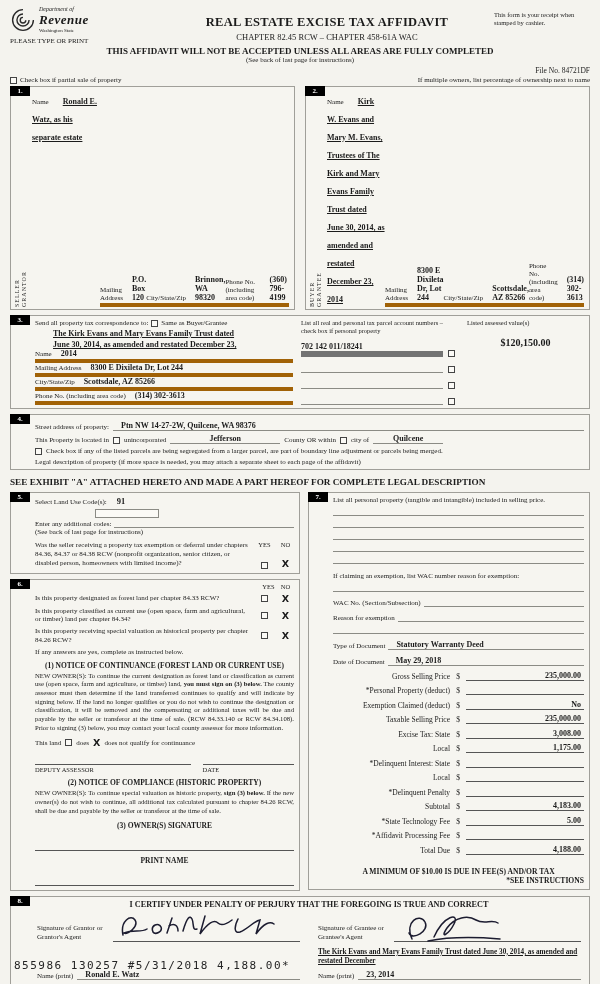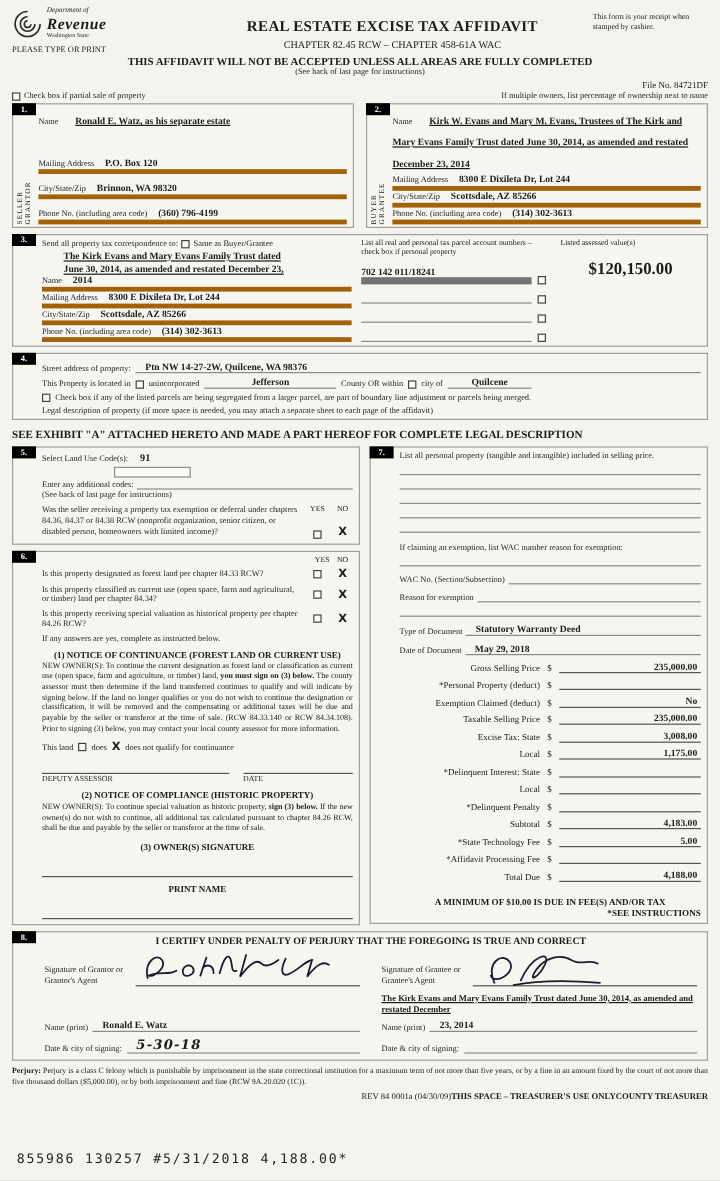--- a/index.html
+++ b/index.html
@@ -28,39 +28,39 @@
   .seeback{text-align:center;font-size:7px;}
   .fileno{text-align:right;font-size:7.5px;margin-top:2px;}
   .partial{display:flex;align-items:center;gap:3px;font-size:7px;margin-top:1px;}
   .partial .grow{flex:1;}
 
   
   .sec12{display:flex;gap:10px;margin-top:2px;}
   .sec12 .box{flex:1;min-height:94px;display:flex;padding:3px 5px 2px 3px;}
   .vlabels{display:flex;flex-direction:row;padding-top:10px;}
   .vlabels span{writing-mode:vertical-rl;transform:rotate(180deg);font-size:6px;letter-spacing:1px;line-height:7px;}
-  .fields{flex:1;display:flex;flex-direction:column;justify-content:space-between;padding-left:4px;}
+  .fields{flex:1;display:flex;flex-direction:row;justify-content:space-between;padding-left:4px;}
   .frow{display:flex;align-items:flex-end;border-bottom:4px solid #a16207;min-height:12px;gap:3px;padding-bottom:1px;}
   .frow .fval{padding-left:6px;}
   .nameblock{border-bottom:none;display:block;min-height:34px;}
   .nameblock .flbl{margin-right:4px;}
   .nameblock .fval{text-decoration:underline;line-height:1.35;}
 
   
   .sec3{display:flex;margin-top:5px;padding:3px 5px 3px 24px;min-height:88px;}
   .sec3-left{width:258px;display:flex;flex-direction:column;}
   .s3row1{display:flex;align-items:center;gap:3px;font-size:7px;}
   .trust{font-size:8px;font-weight:bold;padding-left:18px;margin-top:2px;text-decoration:underline;}
   .sec3-mid{width:170px;padding:0 8px;}
   .phdr{font-size:6.5px;line-height:1.25;}
   .prow{display:flex;align-items:flex-end;gap:5px;margin-top:7px;}
   .pval{flex:1;border-bottom:6px solid #737373;font-weight:bold;font-size:8px;}
   .pline{flex:1;border-bottom:1px solid #8b8b85;height:9px;}
   .sec3-right{flex:1;padding-left:4px;}
-  .aval{font-weight:bold;font-size:14px;margin-top:10px;text-align:center;}
+  .aval{font-weight:bold;font-size:10px;margin-top:10px;text-align:center;}
 
   
   .sec4{margin-top:5px;padding:3px 5px 3px 24px;}
   .s4line{display:flex;align-items:flex-end;gap:4px;margin-top:3px;font-size:7px;}
   .ulflex{flex:1;border-bottom:1px solid #8b8b85;font-weight:bold;font-size:8px;padding-left:8px;}
   .ulmid{border-bottom:1px solid #8b8b85;font-weight:bold;font-size:8px;min-width:110px;text-align:center;}
   .ulsm{border-bottom:1px solid #8b8b85;font-weight:bold;font-size:8px;min-width:70px;text-align:center;}
 
   .exhibit{font-weight:bold;font-size:9.2px;margin:7px 0 5px;}
 

